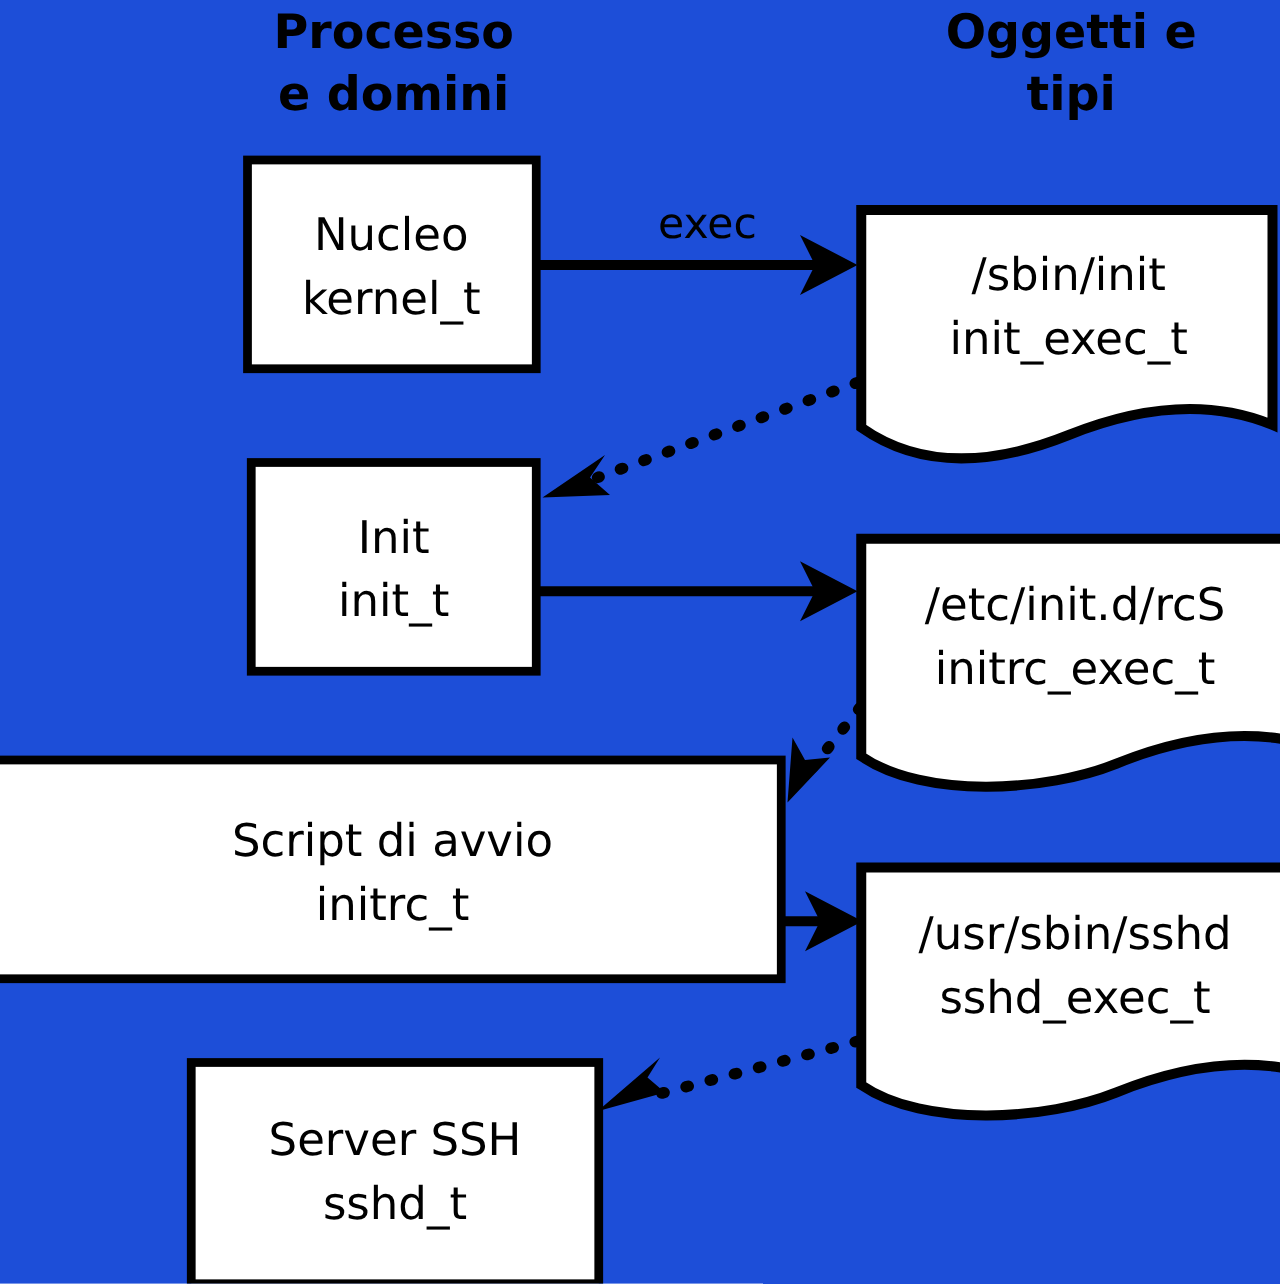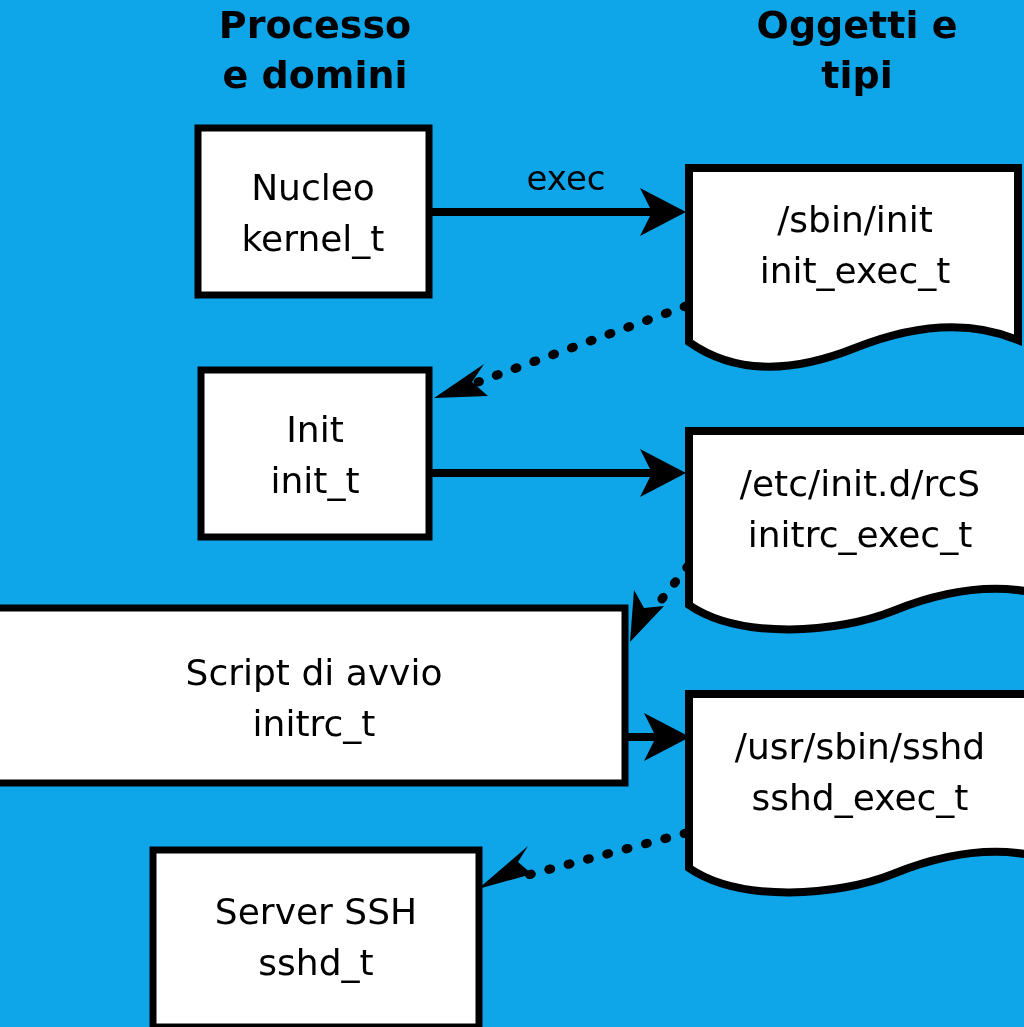--- a/index.html
+++ b/index.html
@@ -5,21 +5,21 @@
 <style>
   html, body {
     margin: 0;
     padding: 0;
     background: #ffffff;
   }
   #stage {
     position: relative;
     width: 1024px;
     height: 1027px;
-    background: #0ea5e9;
+    background: #1d4ed8;
     overflow: hidden;
     font-family: "DejaVu Sans", "Liberation Sans", sans-serif;
   }
   svg#diagram {
     display: block;
     width: 1024px;
     height: 1027px;
   }
   .col-header {
     font-family: "DejaVu Sans", "Liberation Sans", sans-serif;

